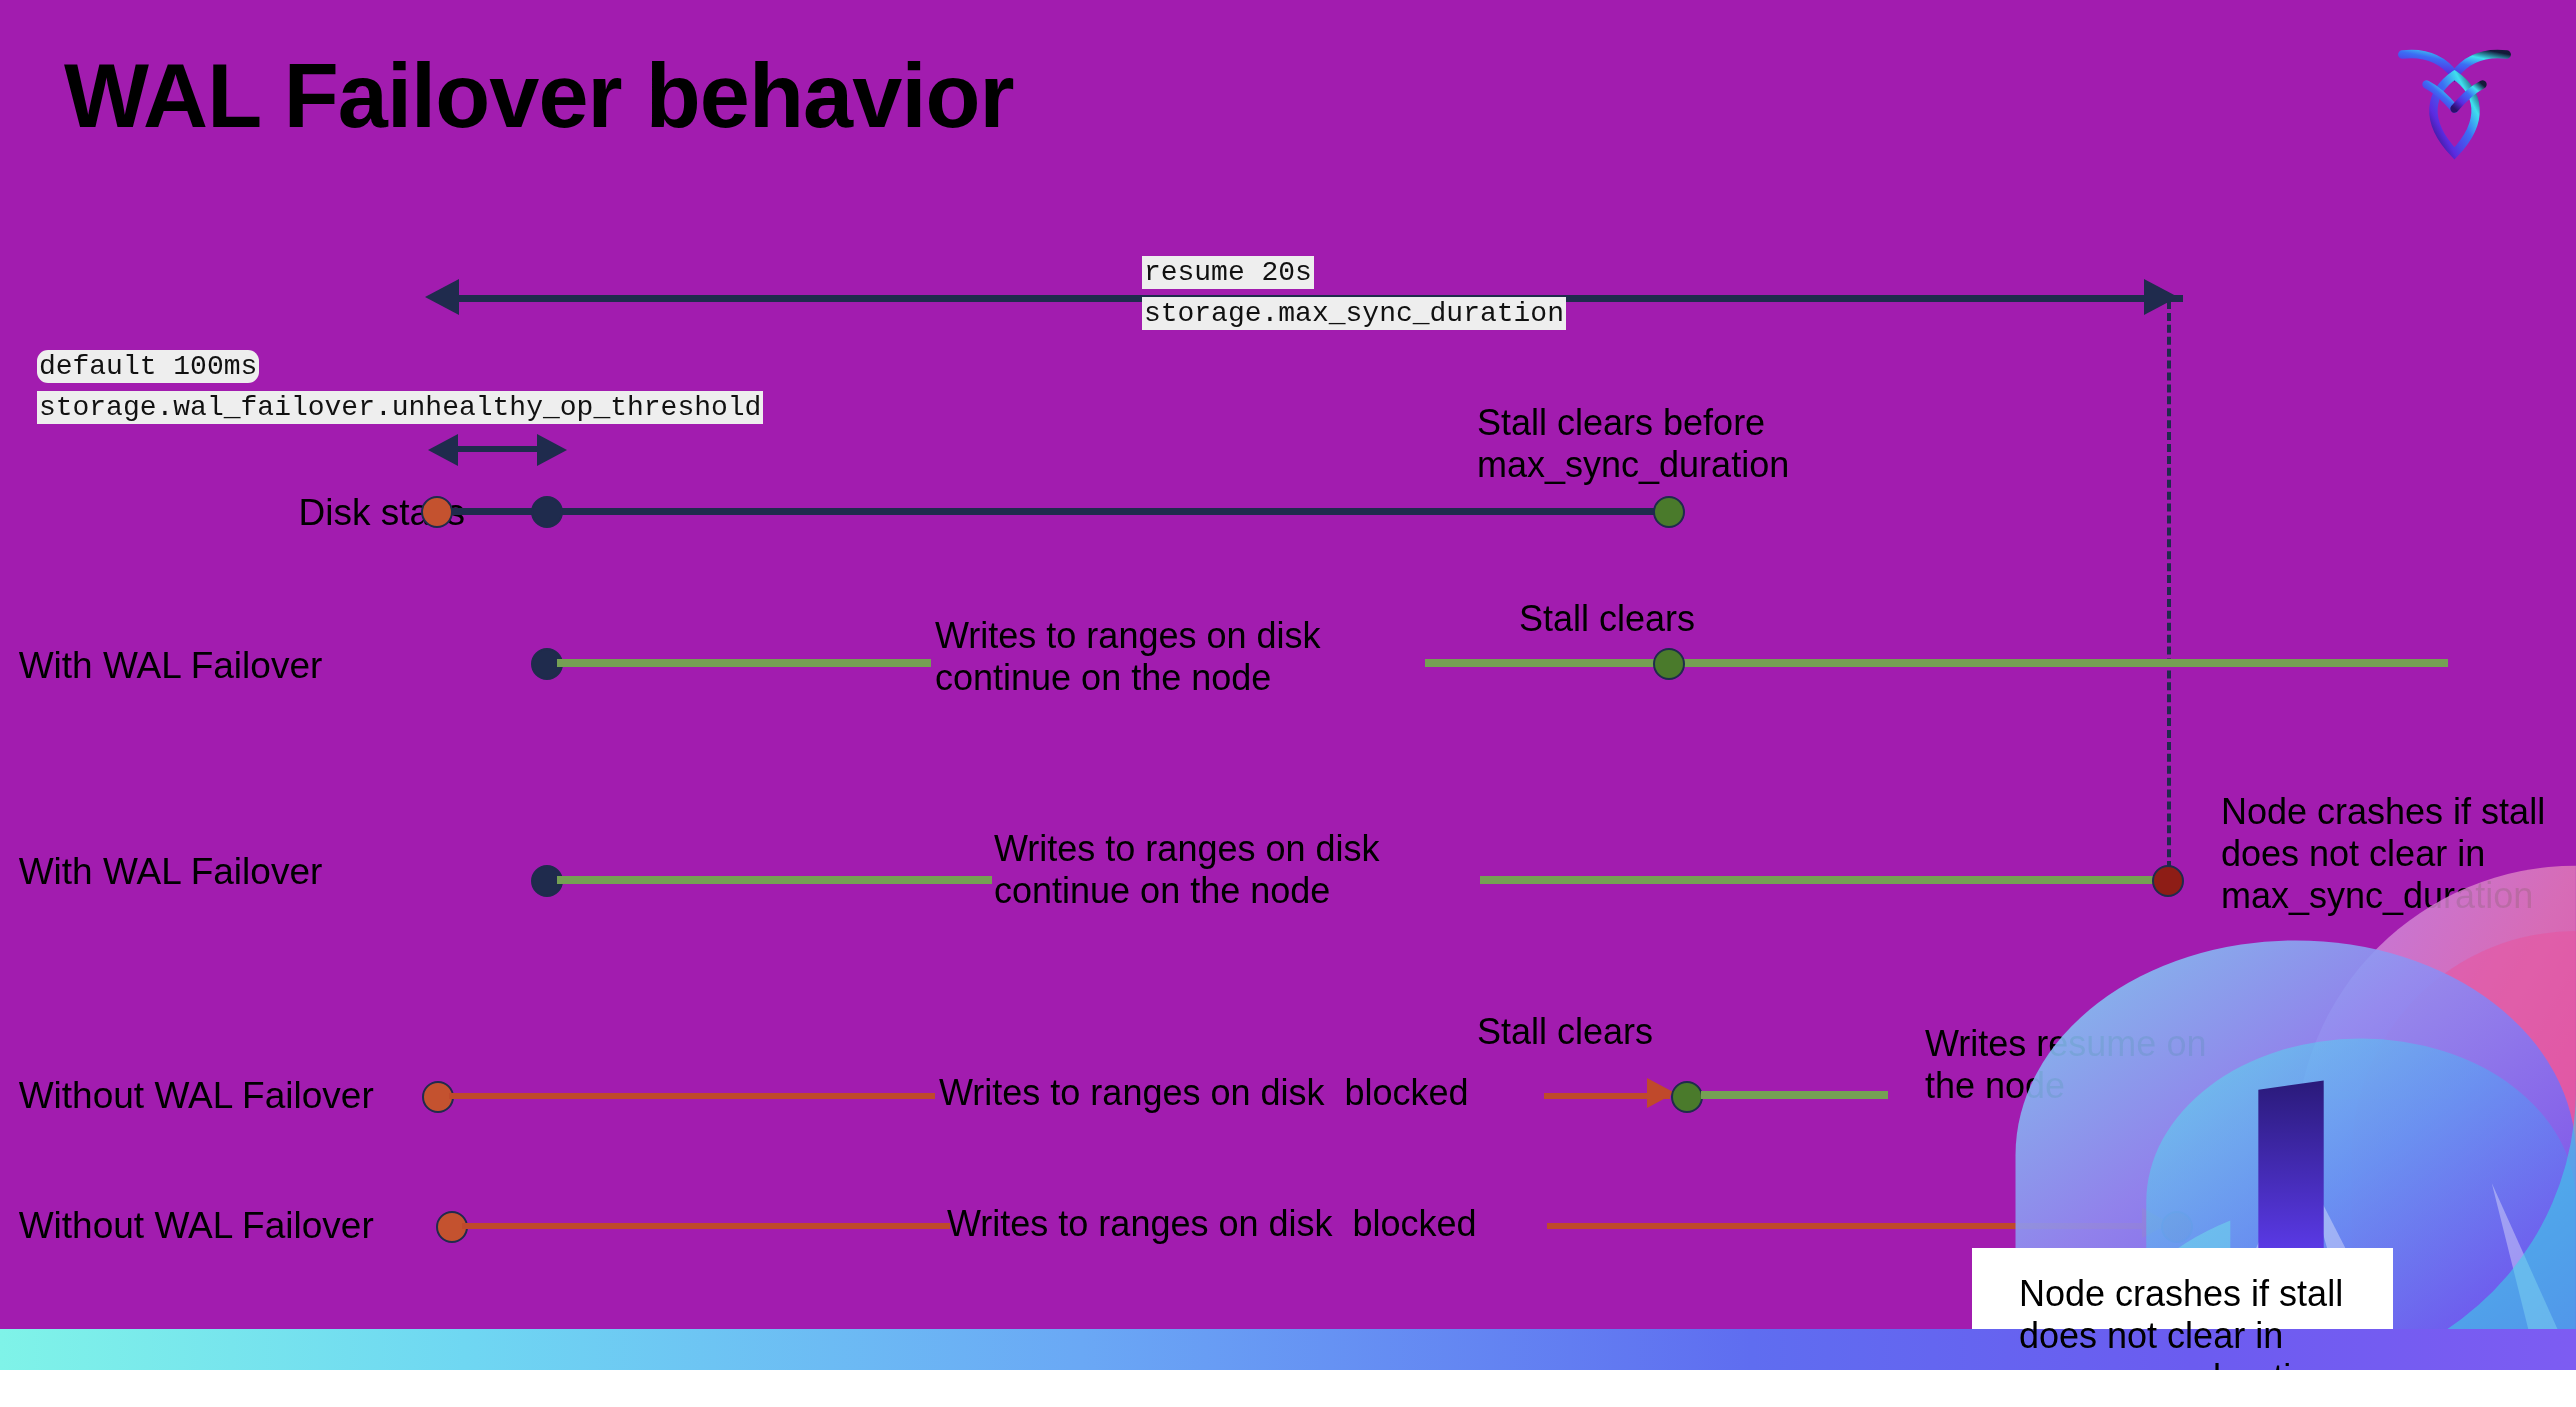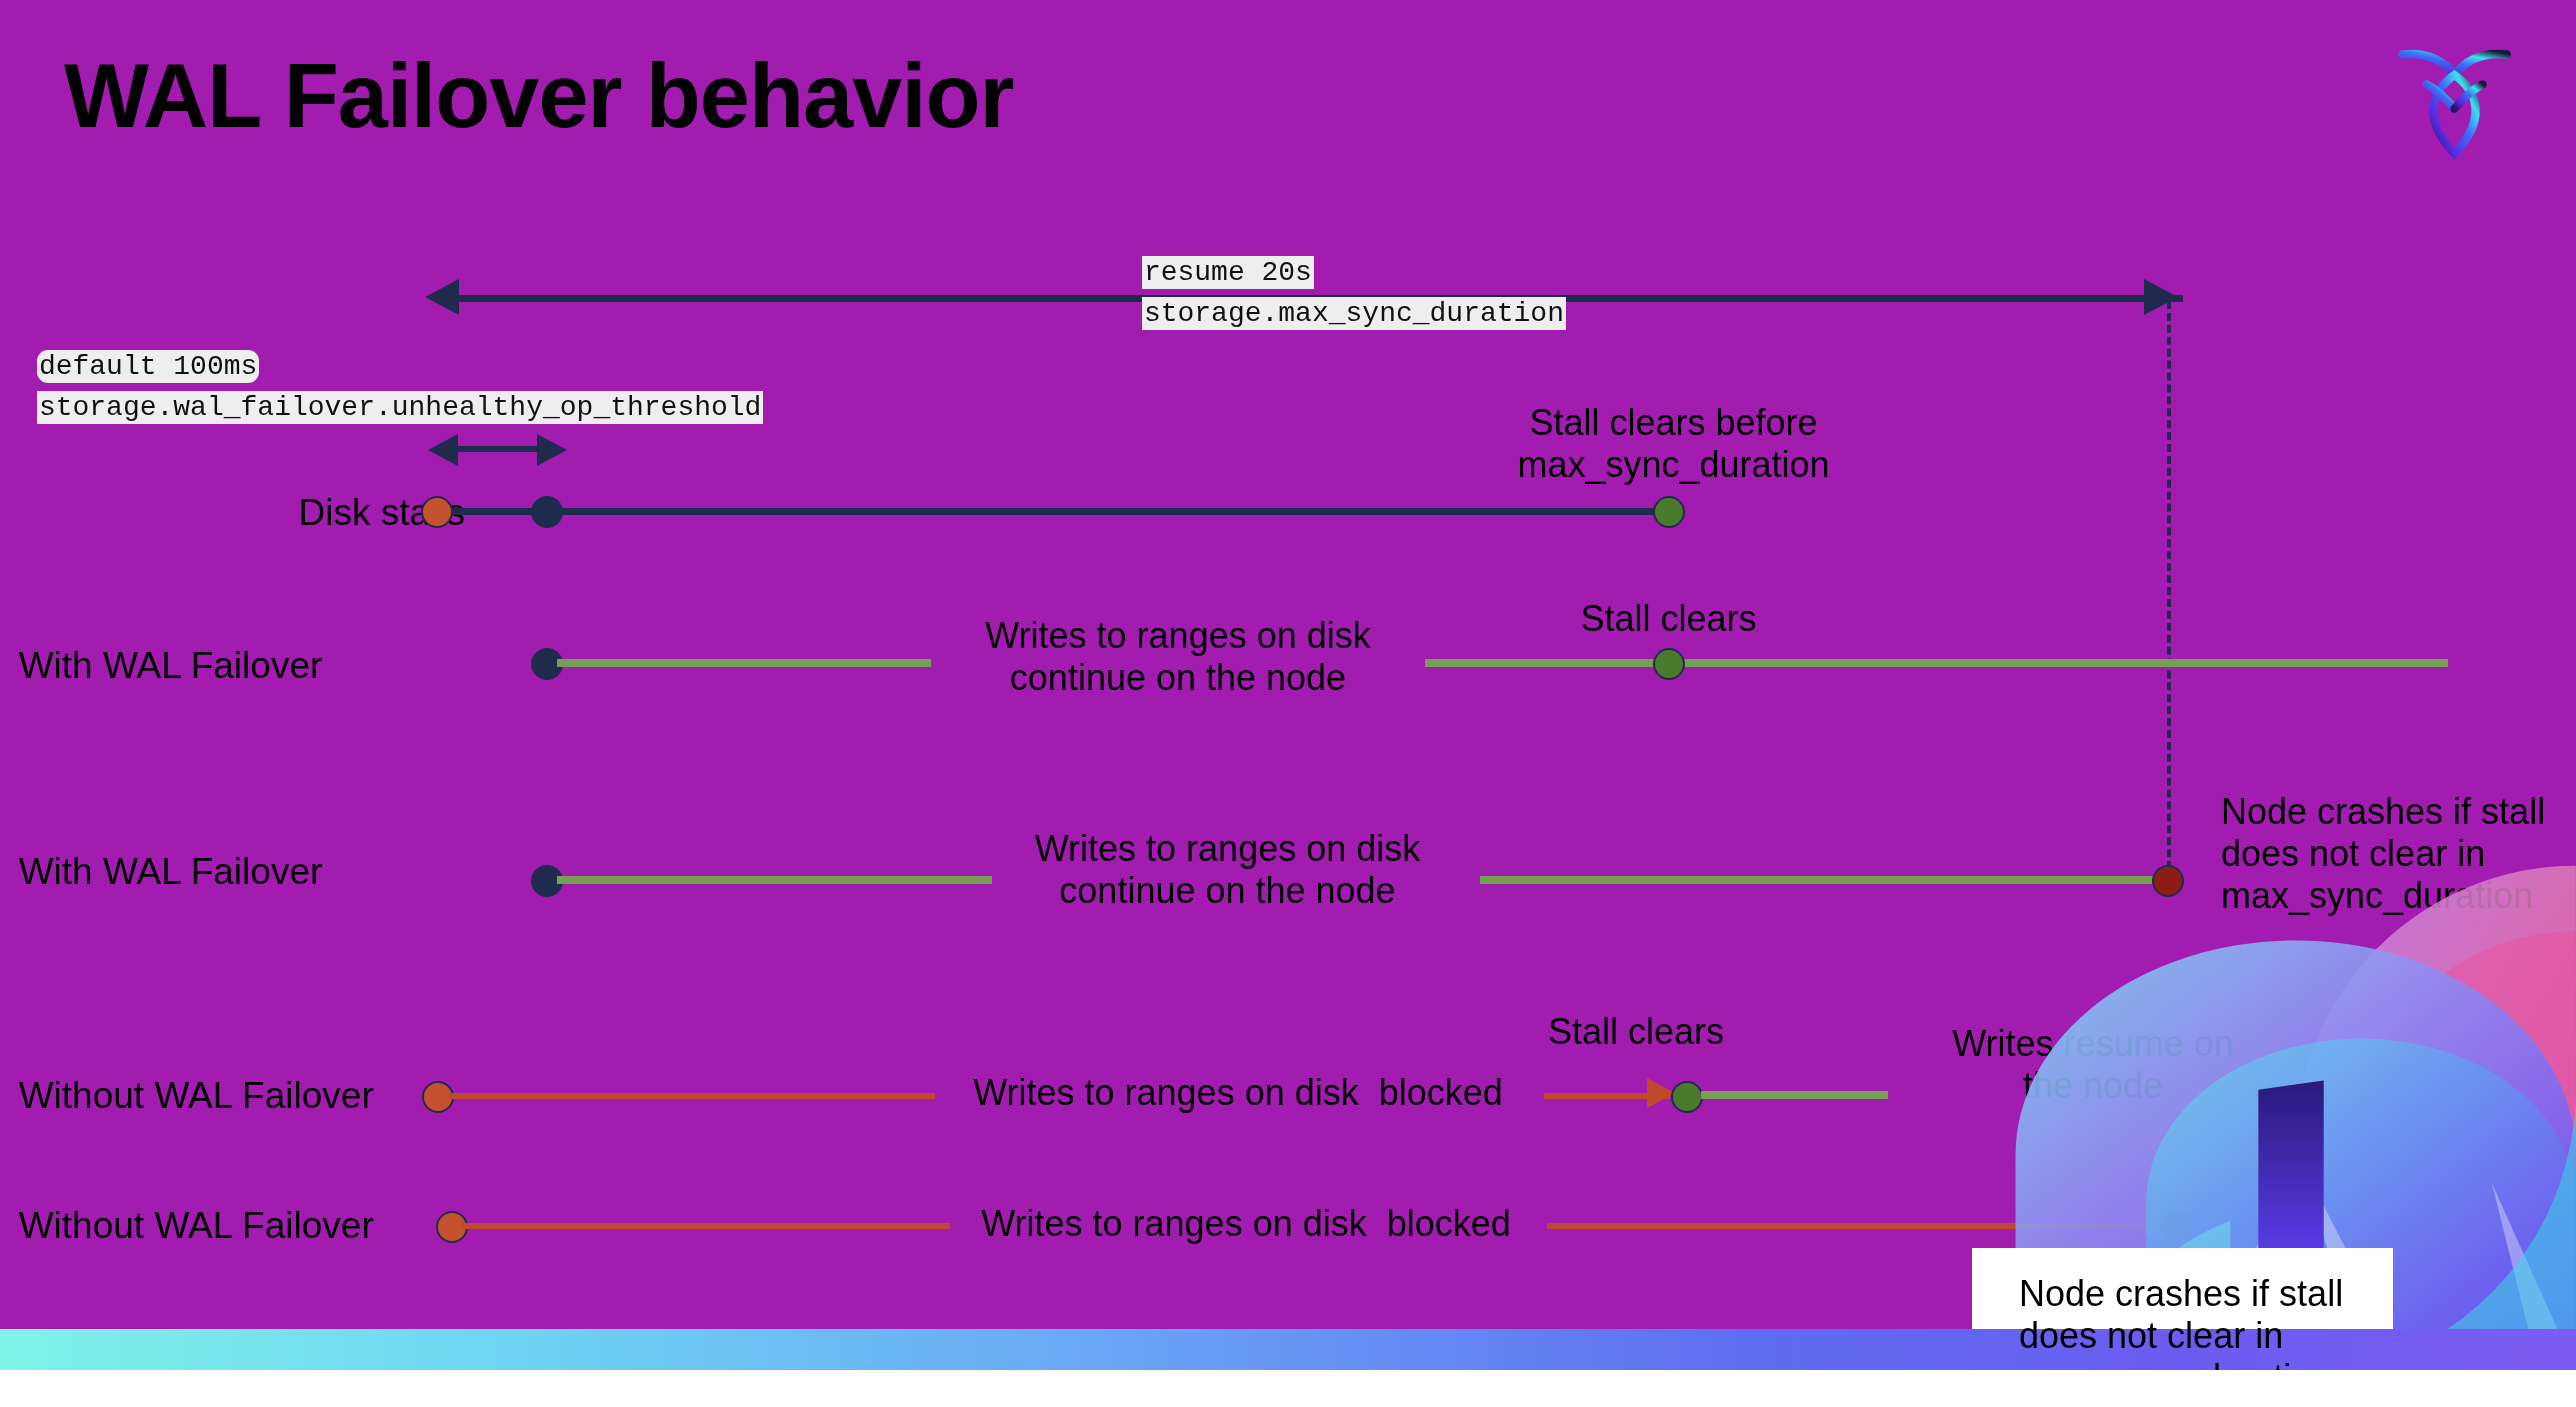--- a/index.html
+++ b/index.html
@@ -43,21 +43,20 @@
   }
 
   
   .lbl {
     position:absolute;
     font-family:"Liberation Sans", sans-serif;
     font-size:36px;
     color:#000000;
     line-height:1.16;
     white-space:pre;
-    text-align:center;
   }
   .lbl.left   { text-align:left; }
   .lbl.rowlab { text-align:left; font-size:37px; }
 
   
   .hline { position:absolute; height:6.5px; }
   .navy  { background:#1f2b4d; }
   .green { background:#75a054; height:8.4px; }
   .red   { background:#c0492b; height:5.6px; }
 

